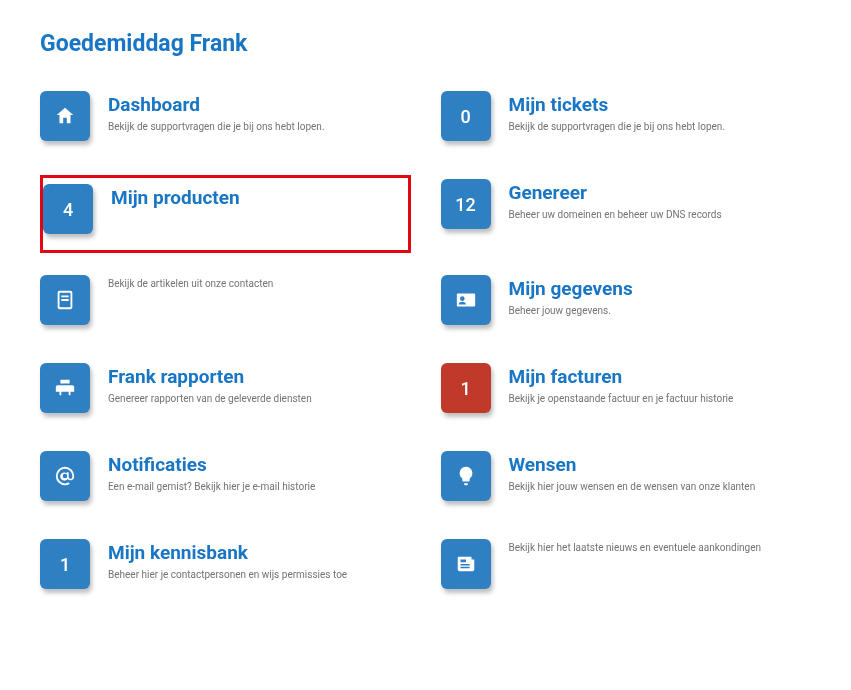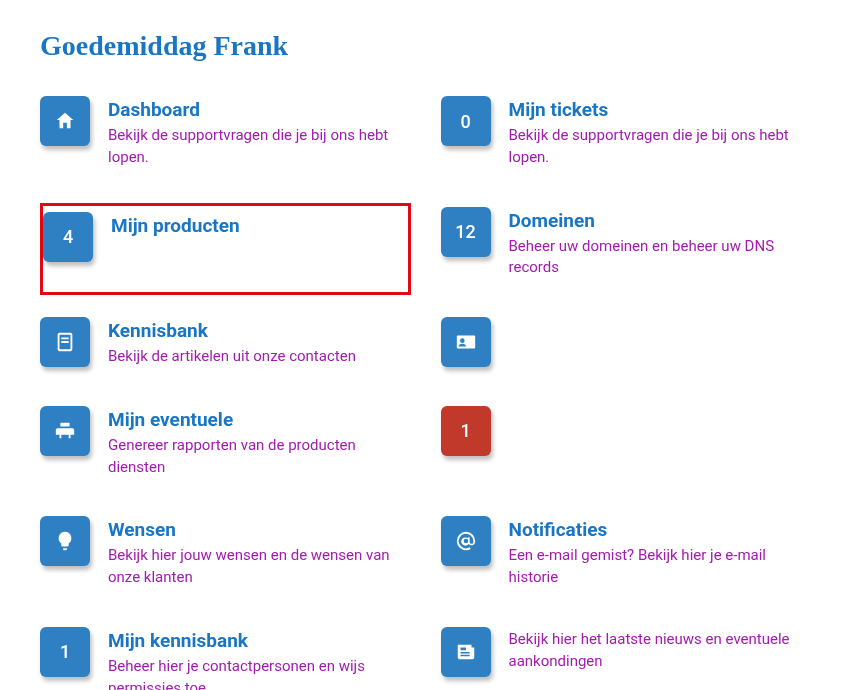--- a/index.html
+++ b/index.html
@@ -5,24 +5,23 @@
   * { box-sizing: border-box; margin: 0; padding: 0; }
   body {
     font-family: -apple-system, BlinkMacSystemFont, "Segoe UI", Roboto, Arial, sans-serif;
     background: #fff;
     padding: 30px 40px;
     width: 851px;
     color: #333;
   }
   .greeting {
     color: #1976c5;
-    font-size: 28px;
+    font-size: 23px;
     font-weight: 700;
     margin-bottom: 30px;
-    font-family: Liberation Serif, serif;
   }
   .grid {
     display: grid;
     grid-template-columns: 1fr 1fr;
     column-gap: 30px;
     row-gap: 18px;
   }
   .card {
     display: flex;
     align-items: flex-start;
@@ -51,22 +50,22 @@
   .tile.danger { background: #c0392b; }
   .tile svg { width: 22px; height: 22px; fill: #fff; }
   .content { flex: 1; padding-top: 2px; }
   .title {
     color: #1976c5;
     font-size: 19px;
     font-weight: 700;
     margin-bottom: 4px;
   }
   .desc {
-    color: #a21caf;
-    font-size: 15px;
+    color: #737373;
+    font-size: 10px;
     line-height: 1.45;
   }
 </style>
 </head>
 <body>
 
 <h1 class="greeting">Goedemiddag Frank</h1>
 
 <div class="grid">
 
@@ -93,82 +92,89 @@
   <div class="card highlight">
     <div class="tile">4</div>
     <div class="content">
       <div class="title">Mijn producten</div>
     </div>
   </div>
 
   <div class="card">
     <div class="tile">12</div>
     <div class="content">
-      <div class="title">Domeinen</div>
+      <div class="title">Genereer</div>
       <div class="desc">Beheer uw domeinen en beheer uw DNS records</div>
     </div>
   </div>
 
   <div class="card">
     <div class="tile">
       <svg viewBox="0 0 24 24">
           <path d="M6 2h12a2 2 0 012 2v16a2 2 0 01-2 2H6a2 2 0 01-2-2V4a2 2 0 012-2zm0 2v16h12V4H6zm2 3h8v2H8V7zm0 4h8v2H8v-2z"></path>
         </svg>
     </div>
     <div class="content">
-      <div class="title">Kennisbank</div>
       <div class="desc">Bekijk de artikelen uit onze contacten</div>
     </div>
   </div>
 
   <div class="card">
     <div class="tile">
       <svg viewBox="0 0 24 24">
           <path d="M3 5h18a1 1 0 011 1v12a1 1 0 01-1 1H3a1 1 0 01-1-1V6a1 1 0 011-1zm5 3a2.5 2.5 0 100 5 2.5 2.5 0 000-5zm-4 9h8c0-1.8-1.8-3-4-3s-4 1.2-4 3zm10-6h6v1.5h-6V11zm0 3h6v1.5h-6V14z"></path>
         </svg>
     </div>
+    <div class="content">
+      <div class="title">Mijn gegevens</div>
+      <div class="desc">Beheer jouw gegevens.</div>
+    </div>
   </div>
 
   <div class="card">
     <div class="tile">
       <svg viewBox="0 0 24 24">
           <path d="M7 3h10v4H7V3zm-3 6h16a2 2 0 012 2v5h-4v4H6v-4H2v-5a2 2 0 012-2zm4 7v4h8v-4H8z"></path>
         </svg>
     </div>
     <div class="content">
-      <div class="title">Mijn eventuele</div>
-      <div class="desc">Genereer rapporten van de producten diensten</div>
+      <div class="title">Frank rapporten</div>
+      <div class="desc">Genereer rapporten van de geleverde diensten</div>
     </div>
   </div>
 
   <div class="card">
     <div class="tile danger">1</div>
-  </div>
-
-  <div class="card">
-    <div class="tile">
-      <svg viewBox="0 0 24 24">
-          <path d="M12 2a7 7 0 00-4 12.7V17a1 1 0 001 1h6a1 1 0 001-1v-2.3A7 7 0 0012 2zm-2 18h4v1a1 1 0 01-1 1h-2a1 1 0 01-1-1v-1z"></path>
-        </svg>
-    </div>
     <div class="content">
-      <div class="title">Wensen</div>
-      <div class="desc">Bekijk hier jouw wensen en de wensen van onze klanten</div>
+      <div class="title">Mijn facturen</div>
+      <div class="desc">Bekijk je openstaande factuur en je factuur historie</div>
     </div>
   </div>
 
   <div class="card">
     <div class="tile">
       <svg viewBox="0 0 24 24">
           <path d="M12 2a10 10 0 100 20c1.9 0 3.6-.5 5.1-1.4l-1-1.7A8 8 0 1120 12v1a2 2 0 01-4 0V8h-2v1a4.5 4.5 0 10.9 6.2A4 4 0 0022 13v-1A10 10 0 0012 2zm0 7.5a2.5 2.5 0 110 5 2.5 2.5 0 010-5z"></path>
         </svg>
     </div>
     <div class="content">
       <div class="title">Notificaties</div>
       <div class="desc">Een e-mail gemist? Bekijk hier je e-mail historie</div>
+    </div>
+  </div>
+
+  <div class="card">
+    <div class="tile">
+      <svg viewBox="0 0 24 24">
+          <path d="M12 2a7 7 0 00-4 12.7V17a1 1 0 001 1h6a1 1 0 001-1v-2.3A7 7 0 0012 2zm-2 18h4v1a1 1 0 01-1 1h-2a1 1 0 01-1-1v-1z"></path>
+        </svg>
+    </div>
+    <div class="content">
+      <div class="title">Wensen</div>
+      <div class="desc">Bekijk hier jouw wensen en de wensen van onze klanten</div>
     </div>
   </div>
 
   <div class="card">
     <div class="tile">1</div>
     <div class="content">
       <div class="title">Mijn kennisbank</div>
       <div class="desc">Beheer hier je contactpersonen en wijs permissies toe</div>
     </div>
   </div>

